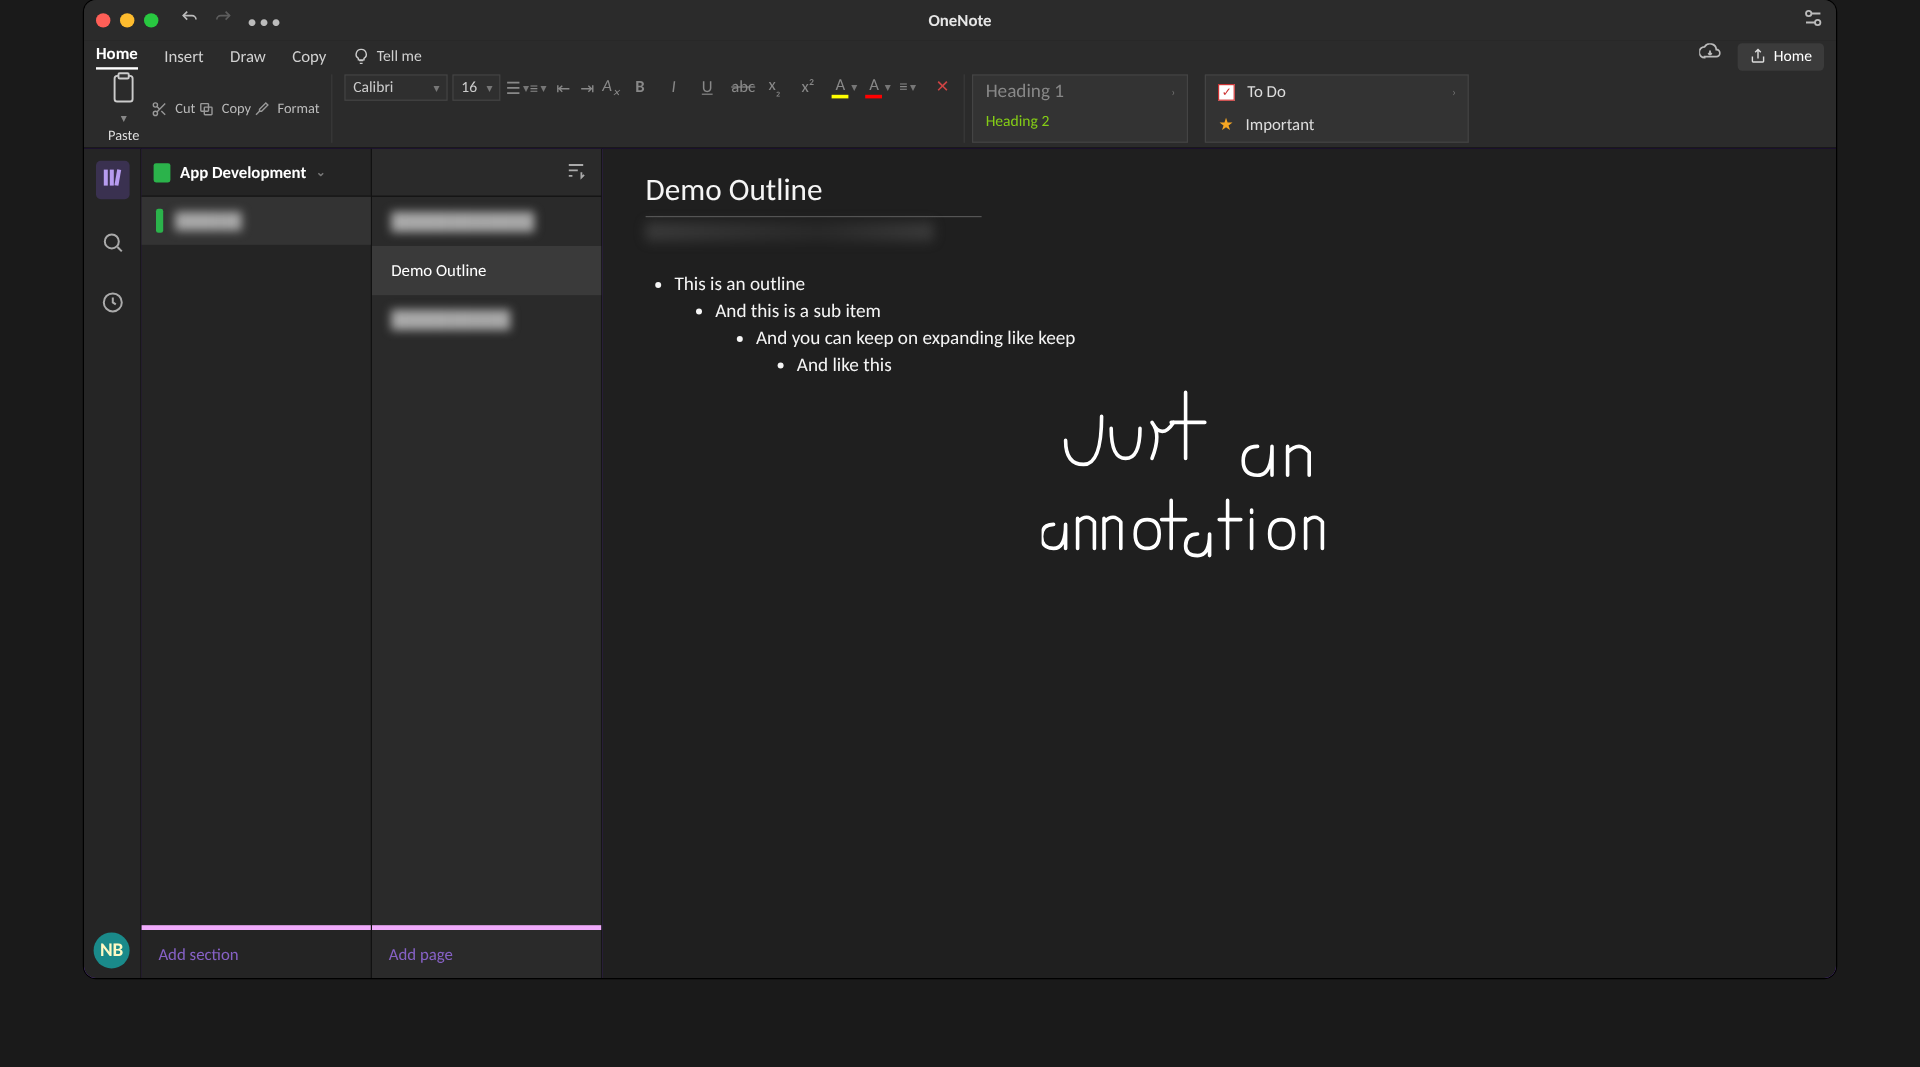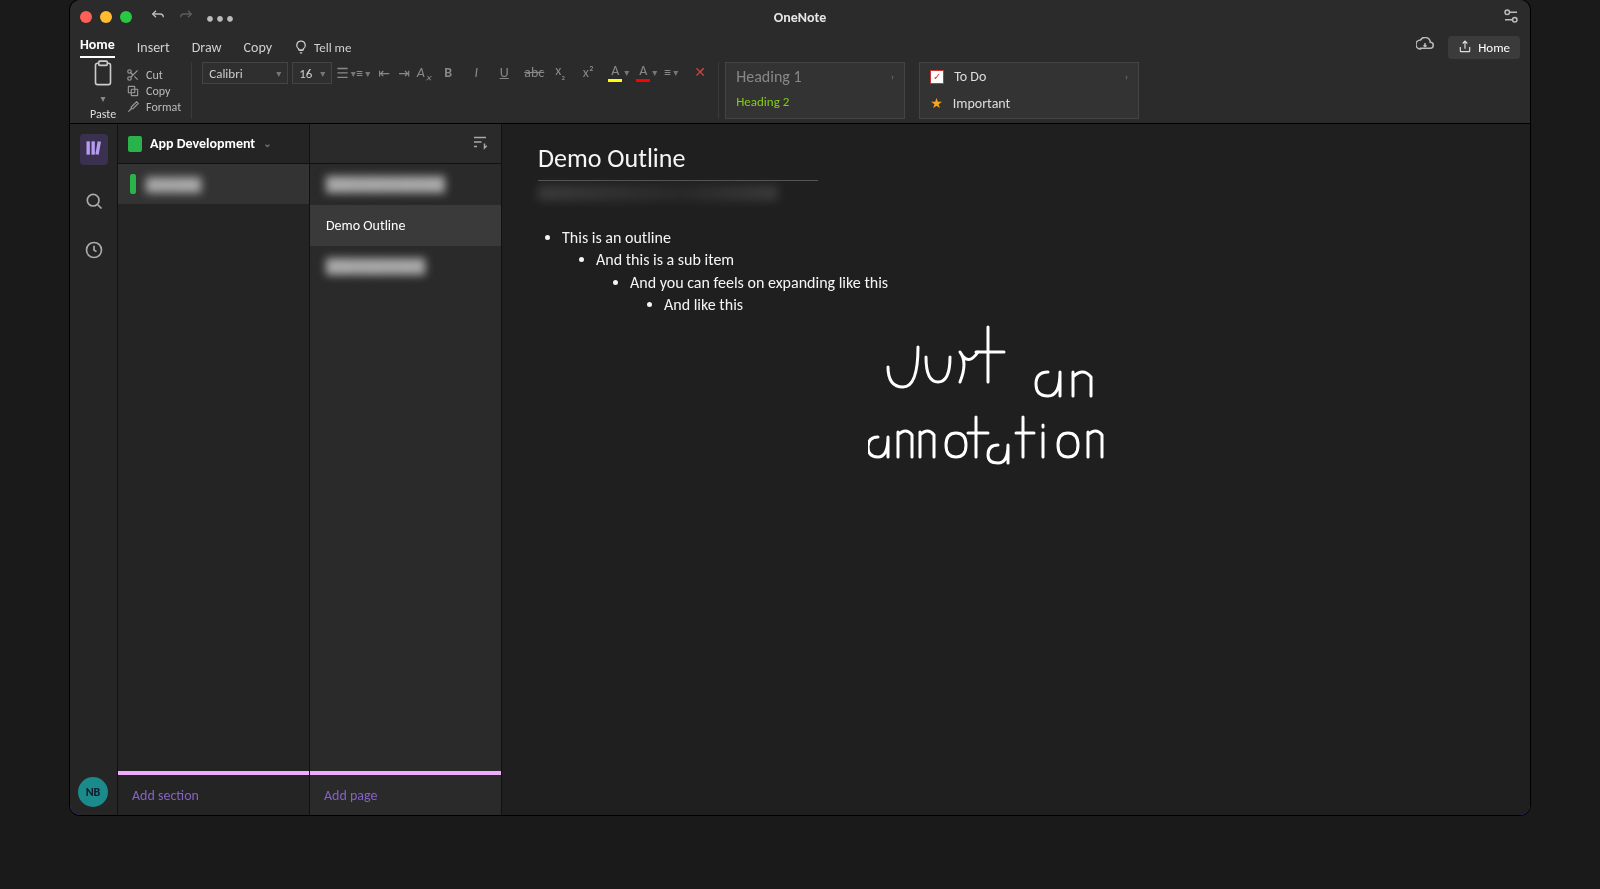--- a/index.html
+++ b/index.html
@@ -80,21 +80,21 @@
     background: var(--bg-ribbon);
     display:flex;
     align-items:stretch;
     padding: 2px 6px 4px 6px;
     border-bottom: 1px solid #000;
   }
   .ribbon-group { display:flex; align-items:center; padding: 0 10px; border-right:1px solid #3a3a3a; gap:6px; }
   .ribbon-group:last-child { border-right:none; }
   .paste-big { display:flex; flex-direction:column; align-items:center; gap:2px; padding:2px 4px; }
   .paste-big .label { font-size:12px; color:#ddd; }
-  .clip-col { display:flex; flex-direction:column; gap:2px; font-size:12px; color:#bbb; }
+  .clip-col { display:flex; flex-direction:row; gap:2px; font-size:12px; color:#bbb; }
   .clip-col .row { display:flex; align-items:center; gap:6px; }
   .font-box { display:flex; align-items:center; gap:4px; }
   .combo { background:#2f2f2f; border:1px solid #444; height:22px; display:flex; align-items:center; padding:0 6px; font-size:13px; color:#ccc; }
   .combo.font { width:86px; }
   .combo.size { width:40px; }
   .fmt-row { display:flex; align-items:center; gap:12px; }
   .fmt-icon { color:#888; font-size:14px; width:16px; text-align:center; }
   .split { display:flex; align-items:center; gap:2px; }
   .color-swatch { width:14px; height:3px; }
   .styles-pane {
@@ -209,23 +209,23 @@
   }
   .annotation-svg { margin-top:0px; }
 
   .avatar-badge {
     position:absolute;
     left:8px;
     bottom:8px;
     width:30px; height:30px;
     border-radius:50%;
     background:#1a8a8a;
-    color:#0f172a;
+    color:#fef9c3;
     display:flex; align-items:center; justify-content:center;
-    font-size:12px; font-weight:600;
+    font-size:16px; font-weight:600;
   }
   .window { position:relative; }
 </style>
 </head>
 <body>
 
 <div class="window">
 
   <div class="titlebar">
     <div class="traffic-lights">
@@ -445,21 +445,21 @@
 
     <div class="content">
       <div class="page-title-input">Demo Outline</div>
       <div class="meta-blur"></div>
 
       <ul class="outline">
         <li>This is an outline</li>
         <ul>
           <li>And this is a sub item</li>
           <ul>
-            <li>And you can feels on expanding like this</li>
+            <li>And you can keep on expanding like keep</li>
             <ul>
               <li>And like this</li>
             </ul>
           </ul>
         </ul>
       </ul>
 
       <svg class="annotation-svg" width="320" height="150" viewBox="0 0 320 150" style="margin-left:330px;">
         <g fill="none" stroke="#fff" stroke-width="3" stroke-linecap="round" stroke-linejoin="round">
 

